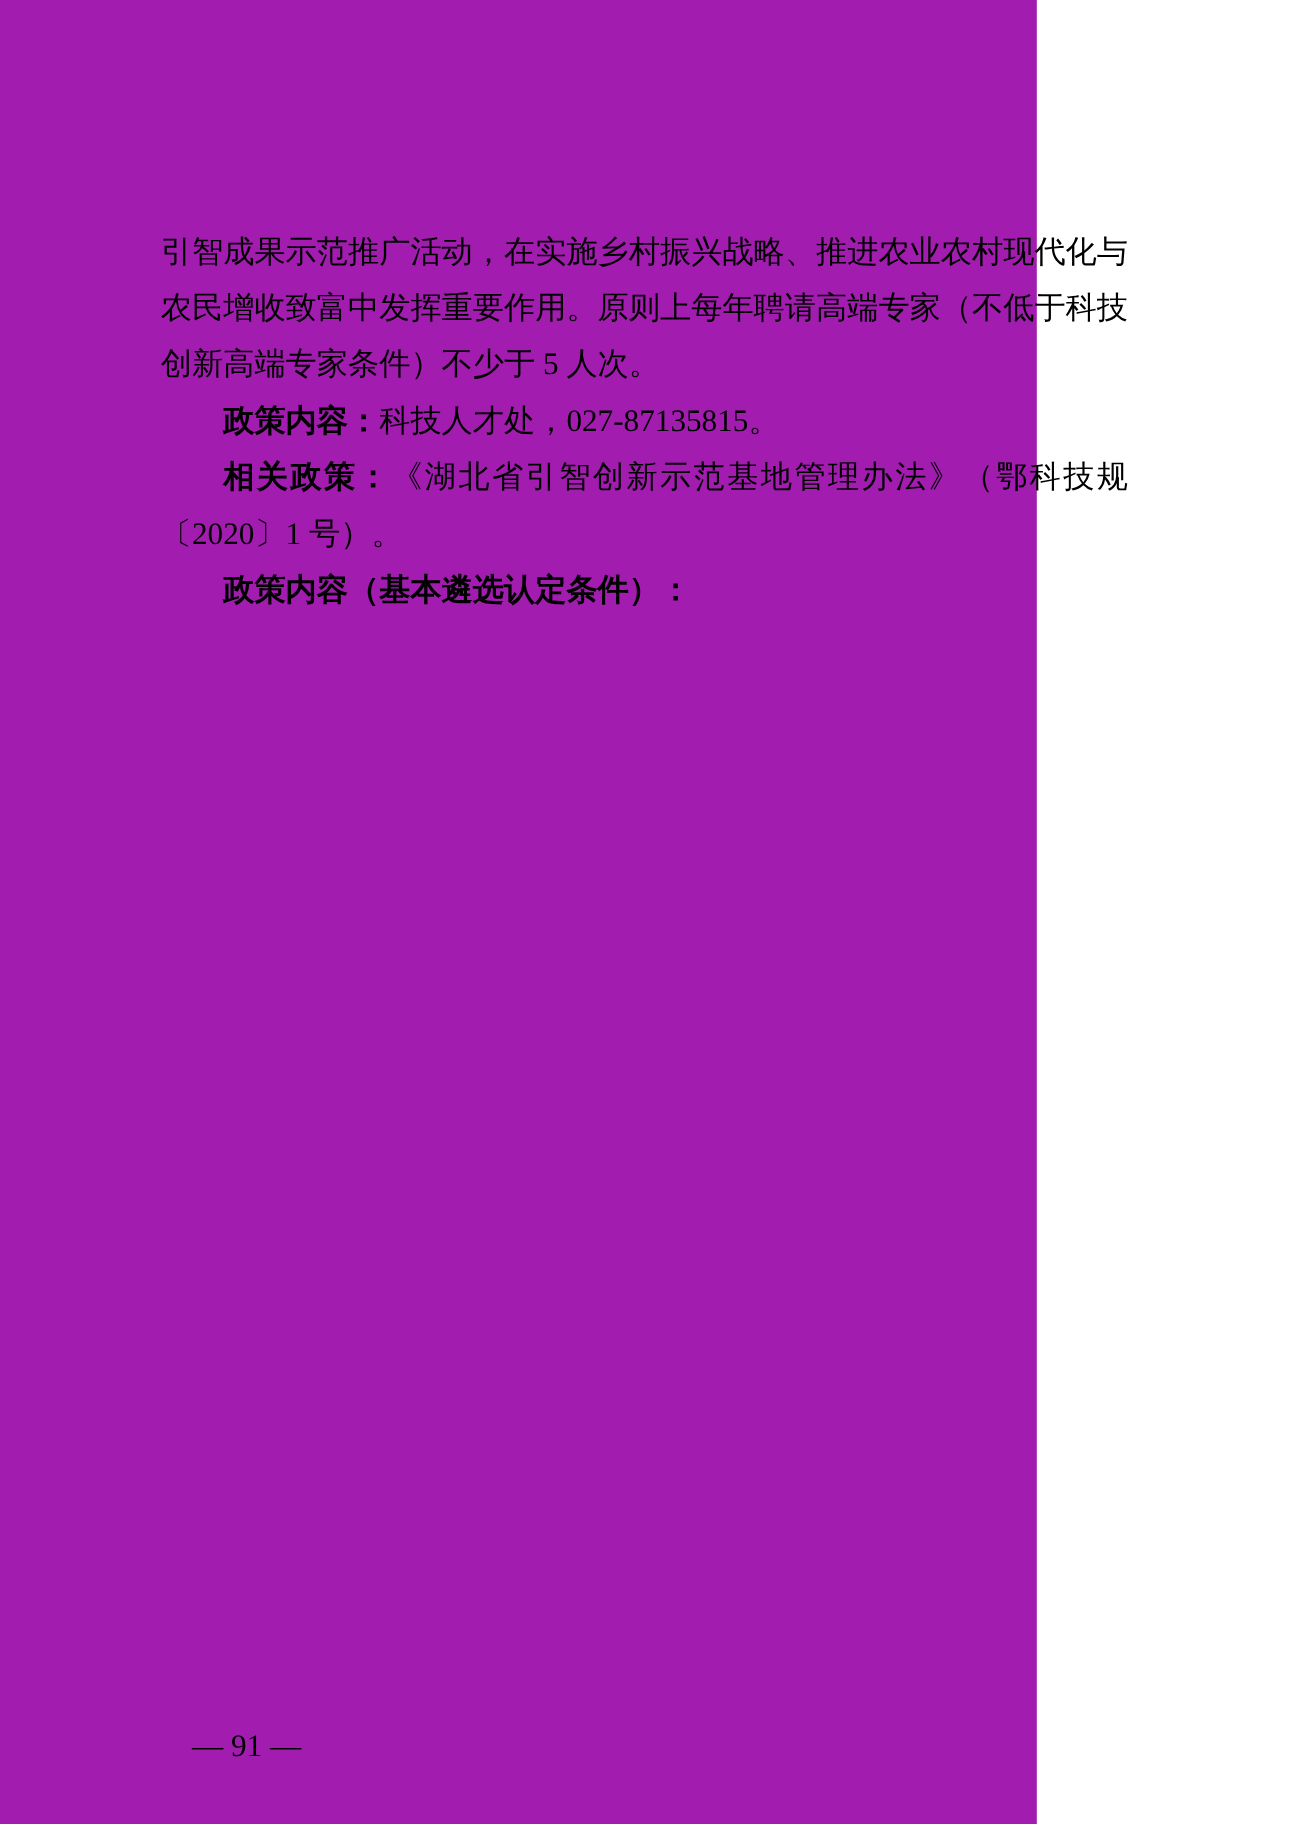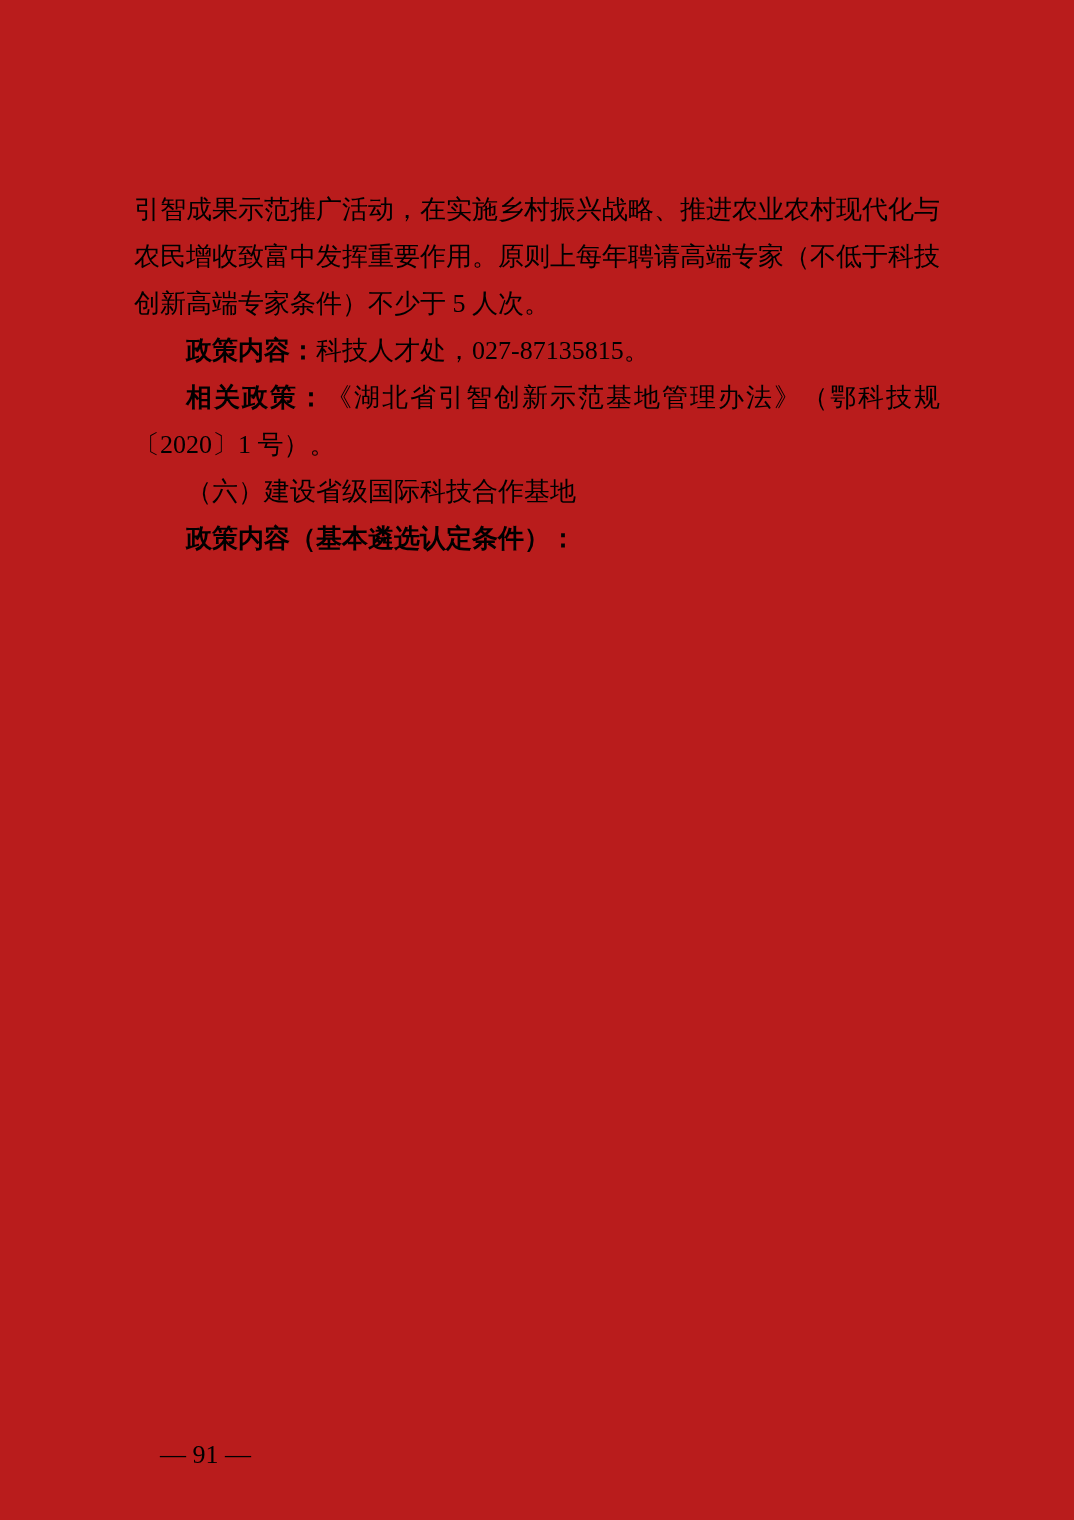--- a/index.html
+++ b/index.html
@@ -11,23 +11,23 @@
     width: 1074px;
     height: 1520px;
     font-family: "Liberation Serif", "DejaVu Serif", serif;
     color: #000000;
     position: relative;
     overflow: hidden;
   }
   .page {
     position: absolute;
     left: 0; top: 0;
-    width: 1074px;
+    width: 864px;
     height: 1520px;
-    background: #b91c1c;
+    background: #a21caf;
   }
   .content {
     position: absolute;
     left: 134px;
     top: 186px;
     width: 806px;
     font-size: 26px;
     line-height: 47px;
     text-align: justify;
     text-justify: inter-character;
@@ -63,21 +63,20 @@
 
   <div class="content">
 
     <p class="para no-indent">引智成果示范推广活动，在实施乡村振兴战略、推进农业农村现代化与农民增收致富中发挥重要作用。原则上每年聘请高端专家（不低于科技创新高端专家条件）不少于 5 人次。</p>
 
 
     <p class="para"><b class="lead">政策内容：</b><span>科技人才处，027-87135815。</span></p>
 
     <p class="para"><b class="lead">相关政策：</b><span>《湖北省引智创新示范基地管理办法》（鄂科技规〔2020〕1 号）。</span></p>
 
-    <p class="para">（六）建设省级国际科技合作基地</p>
 
     <p class="para bold">政策内容（基本遴选认定条件）：</p>
 
 
 
 
 
   </div>
 
   <div class="footer">

